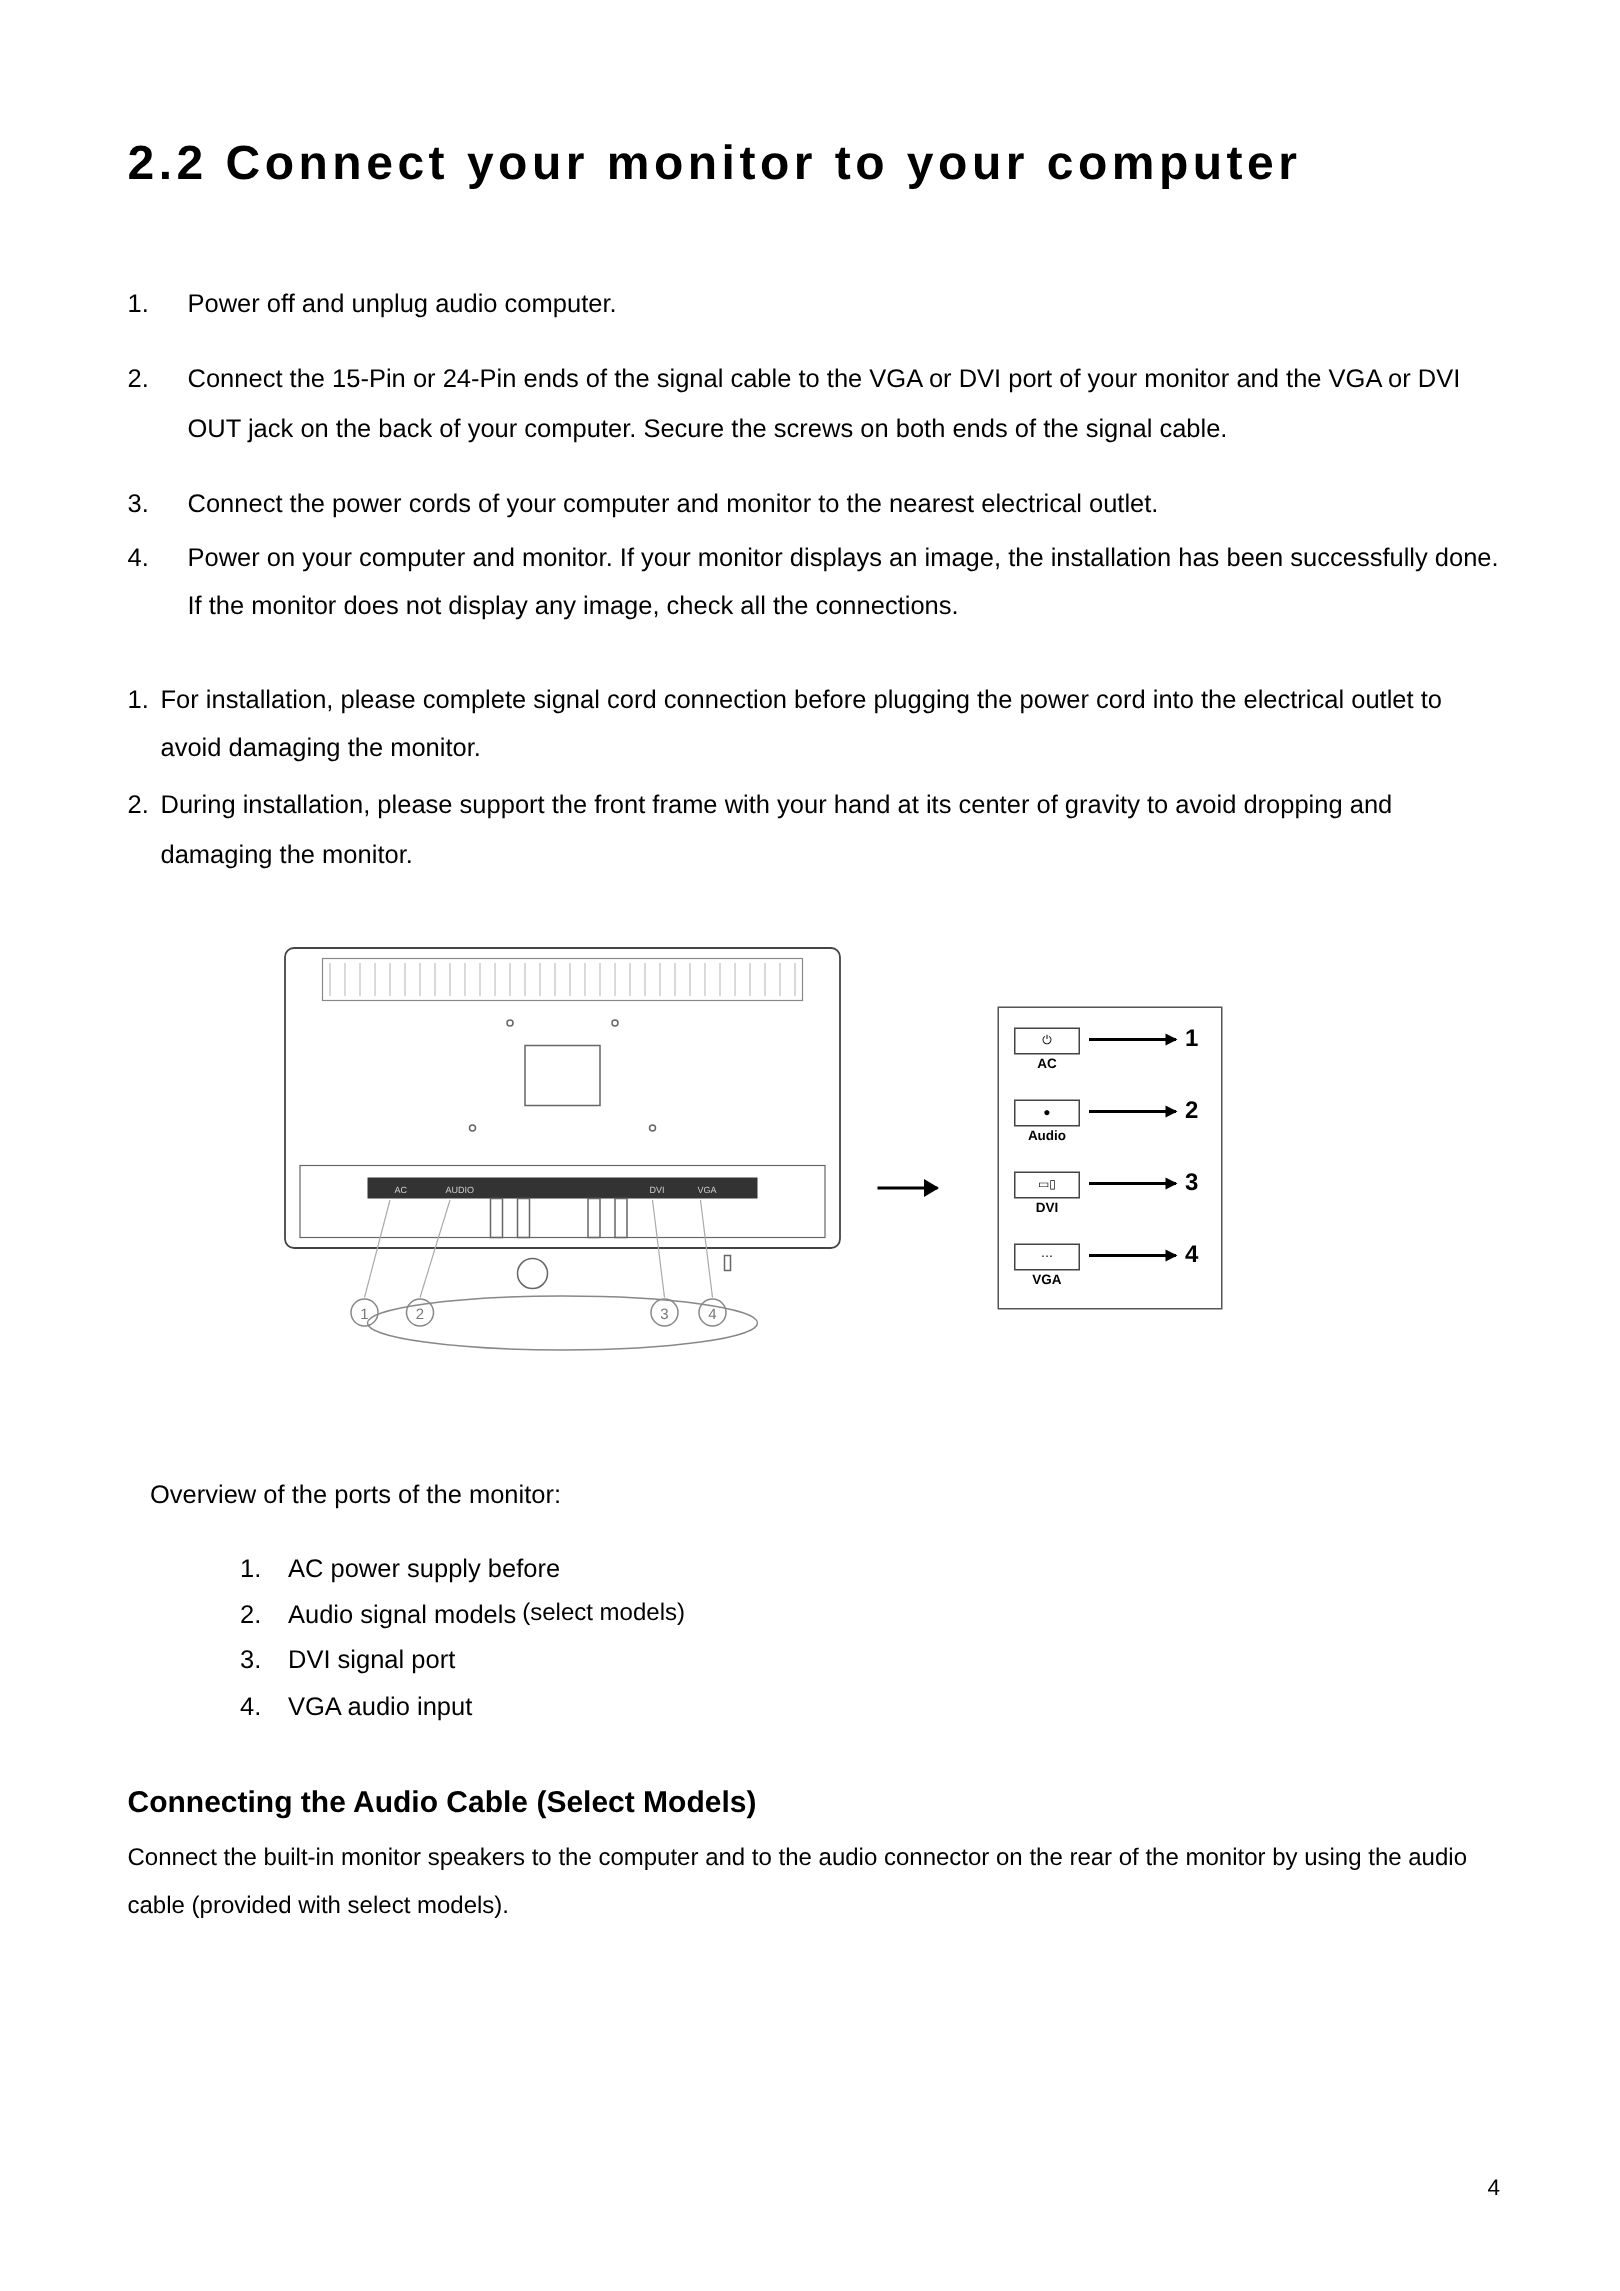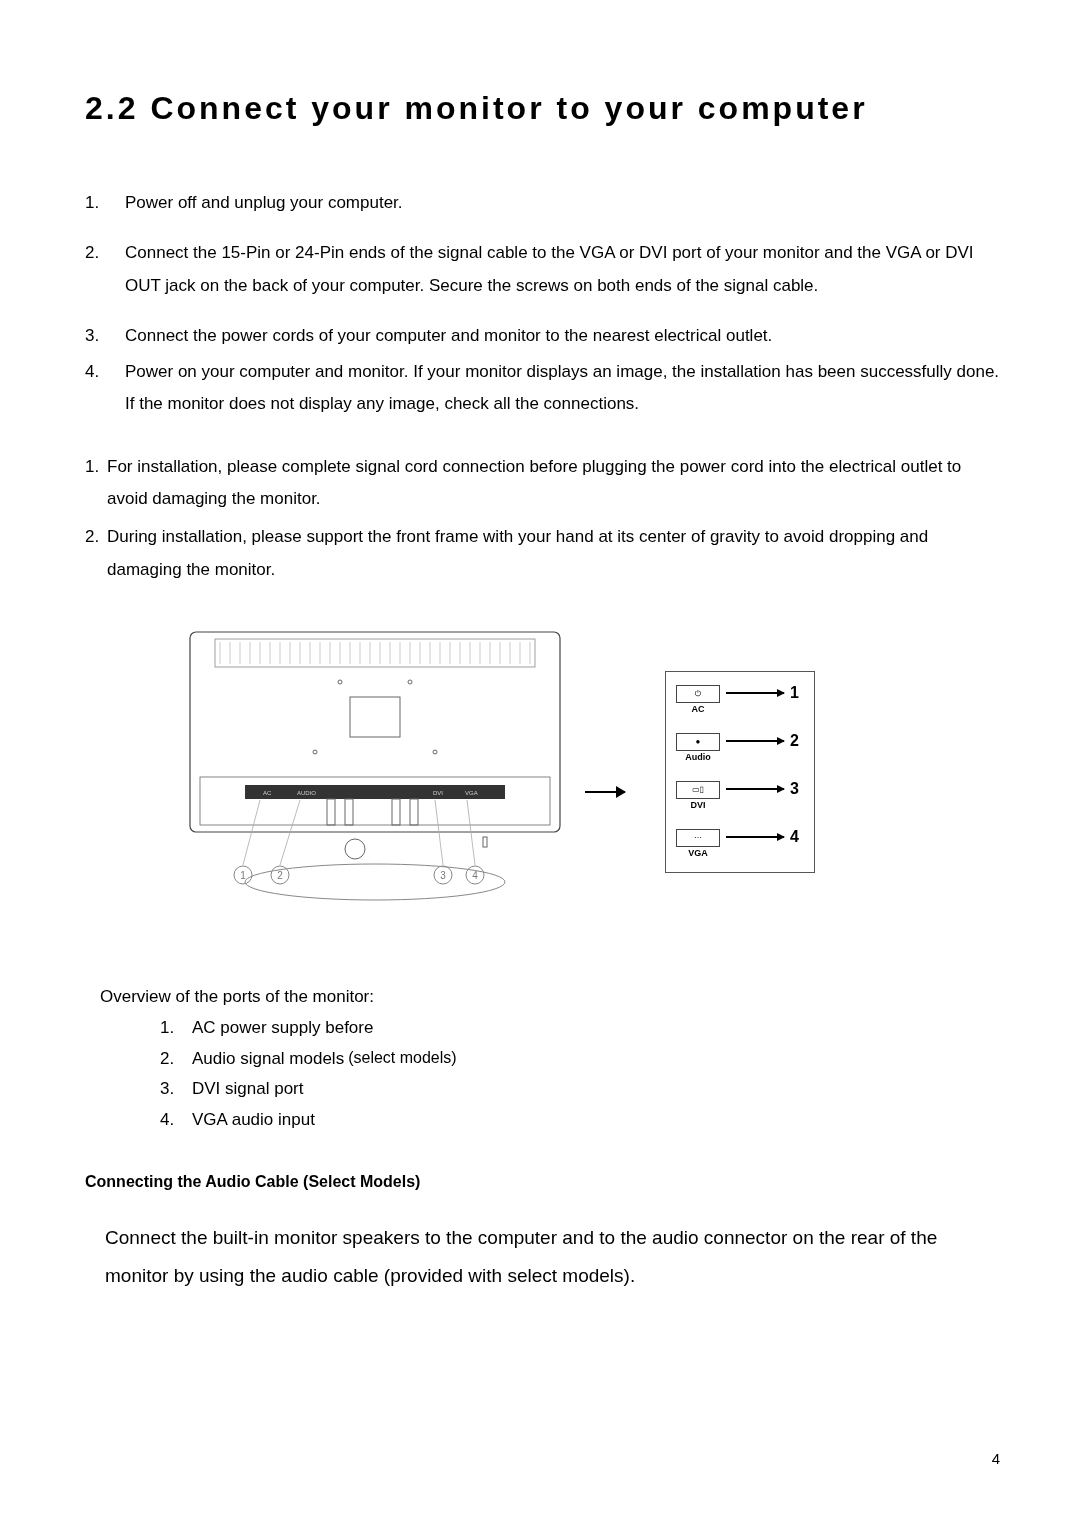--- a/index.html
+++ b/index.html
@@ -131,63 +131,62 @@
       content: '';
       position: absolute;
       right: -1px; top: -5px;
       border-left: 10px solid #000;
       border-top: 6px solid transparent;
       border-bottom: 6px solid transparent;
     }
 
     .overview-title {
       font-size: 17px;
-      margin-bottom: 6px;
+      margin-bottom: 24px;
       margin-left: 15px;
     }
     .overview-list {
       list-style: none;
       font-size: 17px;
       line-height: 1.8;
       margin-left: 75px;
       margin-bottom: 38px;
     }
     .overview-list li { display: flex; }
     .overview-list .onum { width: 32px; }
     .overview-list .note { font-size: 16px; margin-left: 4px; }
 
     .sub-heading {
-      font-size: 16px;
+      font-size: 20px;
       font-weight: bold;
-      margin-bottom: 28px;
+      margin-bottom: 9px;
     }
     .sub-heading .paren { font-weight: bold; }
     .body-text {
-      font-size: 19px;
+      font-size: 16px;
       line-height: 2.0;
-      margin-left: 20px;
     }
     .page-number {
       position: absolute;
       bottom: 60px;
       right: 80px;
       font-size: 15px;
     }
   </style>
 </head>
 <body>
 
 <div class="page">
 
   <h1 class="section-heading">2.2  Connect your monitor to your computer</h1>
 
   <ol class="steps">
     <li>
       <span class="num">1.</span>
-      <span class="txt">Power off and unplug your computer.</span>
+      <span class="txt">Power off and unplug audio computer.</span>
     </li>
     <li>
       <span class="num">2.</span>
       <span class="txt">Connect the 15-Pin or 24-Pin ends of the signal cable to the VGA or DVI port of your monitor and the VGA or DVI OUT jack on the back of your computer. Secure the screws on both ends of the signal cable.</span>
     </li>
     <li>
       <span class="num">3.</span>
       <span class="txt">Connect the power cords of your computer and monitor to the nearest electrical outlet.</span>
     </li>
     <li>

